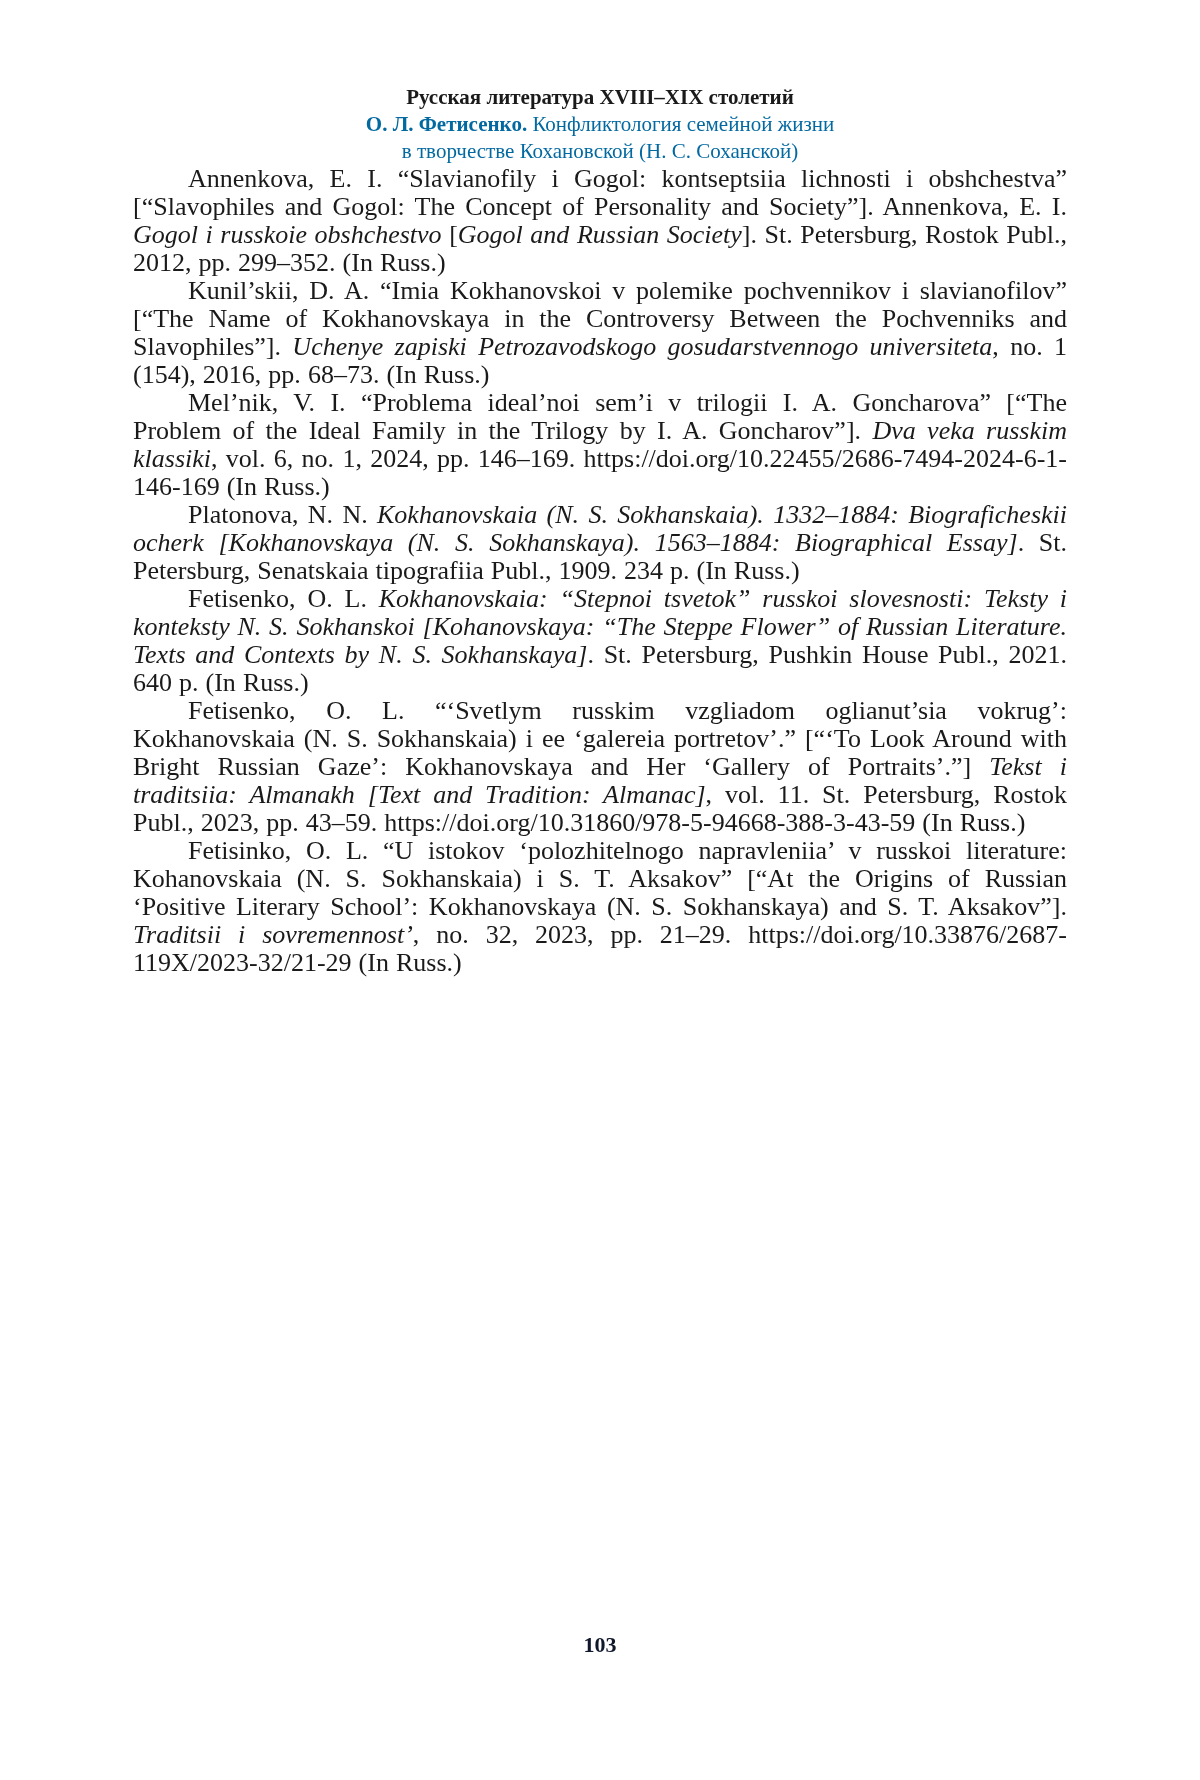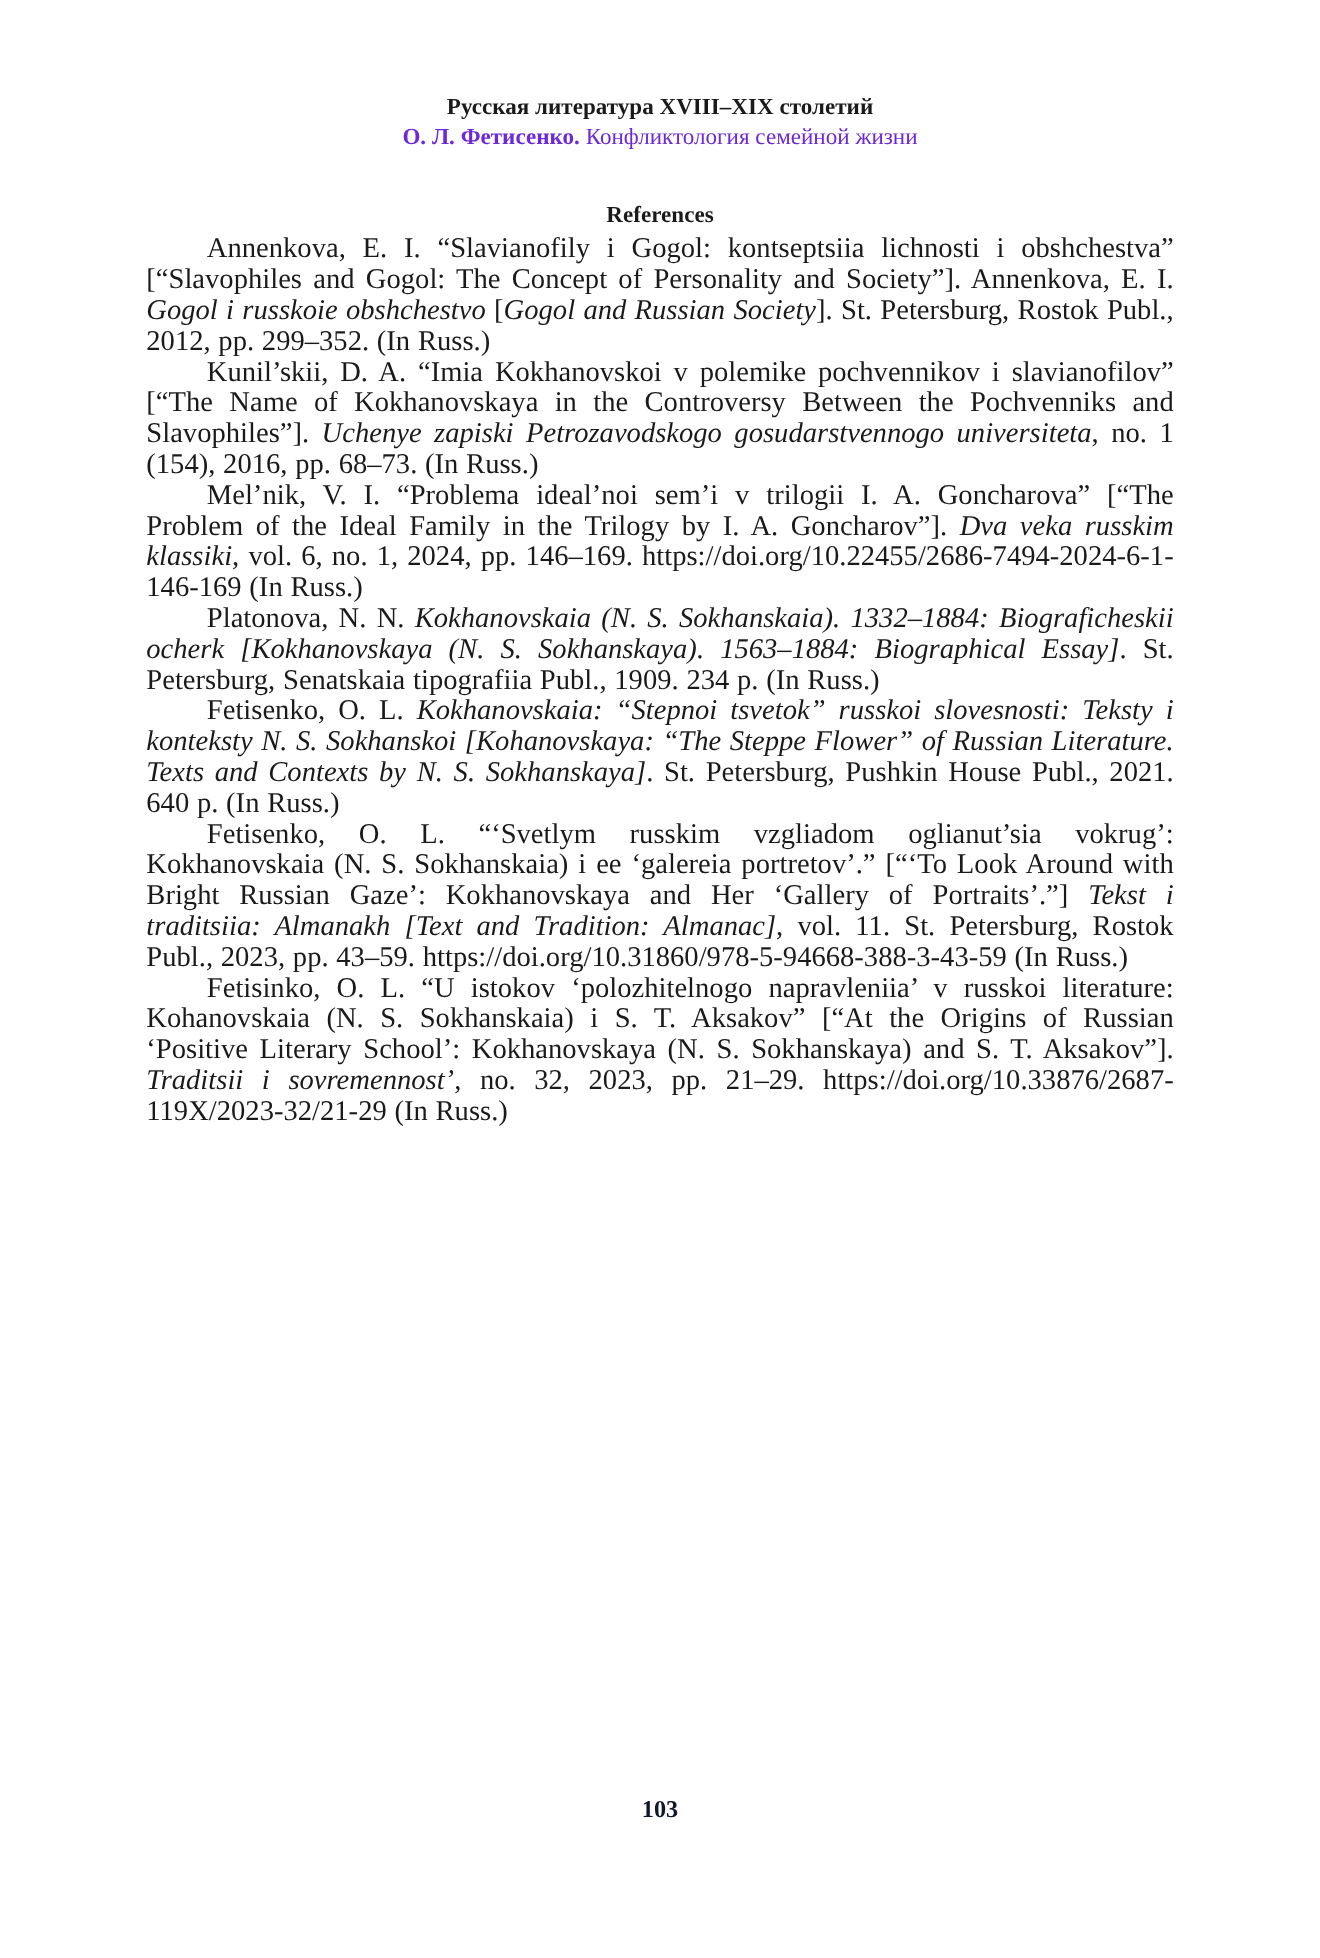--- a/index.html
+++ b/index.html
@@ -26,21 +26,21 @@
     padding-top: 84px;
     text-align: center;
     font-size: 21px;
     line-height: 27px;
   }
   .journal-line {
     font-weight: bold;
     color: #1a1a1a;
   }
   .gray-line {
-    color: #6d28d9;
+    color: #0369a1;
   }
   .gray-line .author-bold {
     font-weight: bold;
   }
   .refs-heading {
     margin: 45px 0 4px 0;
     text-align: center;
     font-size: 21px;
     font-weight: bold;
     color: #1a1a1a;
@@ -73,23 +73,23 @@
 
 <div class="page">
   <div class="text-column">
 
     <header class="running-head">
       <div class="journal-line">Русская литература XVIII–XIX столетий</div>
       <div class="gray-line">
         <span class="author-bold">О. Л. Фетисенко.</span>
         <span>Конфликтология семейной жизни</span>
       </div>
+      <div class="gray-line">в творчестве Кохановской (Н. С. Соханской)</div>
     </header>
 
-    <h2 class="refs-heading">References</h2>
 
     <div class="refs" id="refs">
         <p class="ref"><span>Annenkova, E. I. “Slavianofily i Gogol: kontseptsiia lichnosti i obshchestva” [“Slavophiles and Gogol: The Concept of Personality and Society”]. Annenkova, E. I. </span><span class="it">Gogol i russkoie obshchestvo</span><span> [</span><span class="it">Gogol and Russian Society</span><span>]. St. Petersburg, Rostok Publ., 2012, pp. 299–352. (In Russ.)</span></p>
         <p class="ref"><span>Kunil’skii, D. A. “Imia Kokhanovskoi v polemike pochvennikov i slavianofilov” [“The Name of Kokhanovskaya in the Controversy Between the Pochvenniks and Slavophiles”]. </span><span class="it">Uchenye zapiski Petrozavodskogo gosudarstvennogo universiteta</span><span>, no. 1 (154), 2016, pp. 68–73. (In Russ.)</span></p>
         <p class="ref"><span>Mel’nik, V. I. “Problema ideal’noi sem’i v trilogii I. A. Goncharova” [“The Problem of the Ideal Family in the Trilogy by I. A. Goncharov”]. </span><span class="it">Dva veka russkim klassiki</span><span>, vol. 6, no. 1, 2024, pp. 146–169. https://doi.org/10.22455/2686-7494-2024-6-1-146-169 (In Russ.)</span></p>
         <p class="ref"><span>Platonova, N. N. </span><span class="it">Kokhanovskaia (N. S. Sokhanskaia). 1332–1884: Biograficheskii ocherk</span><span> </span><span class="it">[Kokhanovskaya (N. S. Sokhanskaya). 1563–1884: Biographical Essay]</span><span>. St. Petersburg, Senatskaia tipografiia Publ., 1909. 234 p. (In Russ.)</span></p>
         <p class="ref"><span>Fetisenko, O. L. </span><span class="it">Kokhanovskaia: “Stepnoi tsvetok” russkoi slovesnosti: Teksty i konteksty N. S. Sokhanskoi</span><span> </span><span class="it">[Kohanovskaya: “The Steppe Flower” of Russian Literature. Texts and Contexts by N. S. Sokhanskaya]</span><span>. St. Petersburg, Pushkin House Publ., 2021. 640 p. (In Russ.)</span></p>
         <p class="ref"><span>Fetisenko, O. L. “‘Svetlym russkim vzgliadom oglianut’sia vokrug’: Kokhanovskaia (N. S. Sokhanskaia) i ee ‘galereia portretov’.” [“‘To Look Around with Bright Russian Gaze’: Kokhanovskaya and Her ‘Gallery of Portraits’.”] </span><span class="it">Tekst i traditsiia: Almanakh</span><span> </span><span class="it">[Text and Tradition: Almanac]</span><span>, vol. 11. St. Petersburg, Rostok Publ., 2023, pp. 43–59. https://doi.org/10.31860/978-5-94668-388-3-43-59 (In Russ.)</span></p>
         <p class="ref"><span>Fetisinko, O. L. “U istokov ‘polozhitelnogo napravleniia’ v russkoi literature: Kohanovskaia (N. S. Sokhanskaia) i S. T. Aksakov” [“At the Origins of Russian ‘Positive Literary School’: Kokhanovskaya (N. S. Sokhanskaya) and S. T. Aksakov”]. </span><span class="it">Traditsii i sovremennost’</span><span>, no. 32, 2023, pp. 21–29. https://doi.org/10.33876/2687-119X/2023-32/21-29 (In Russ.)</span></p>
       </div>

